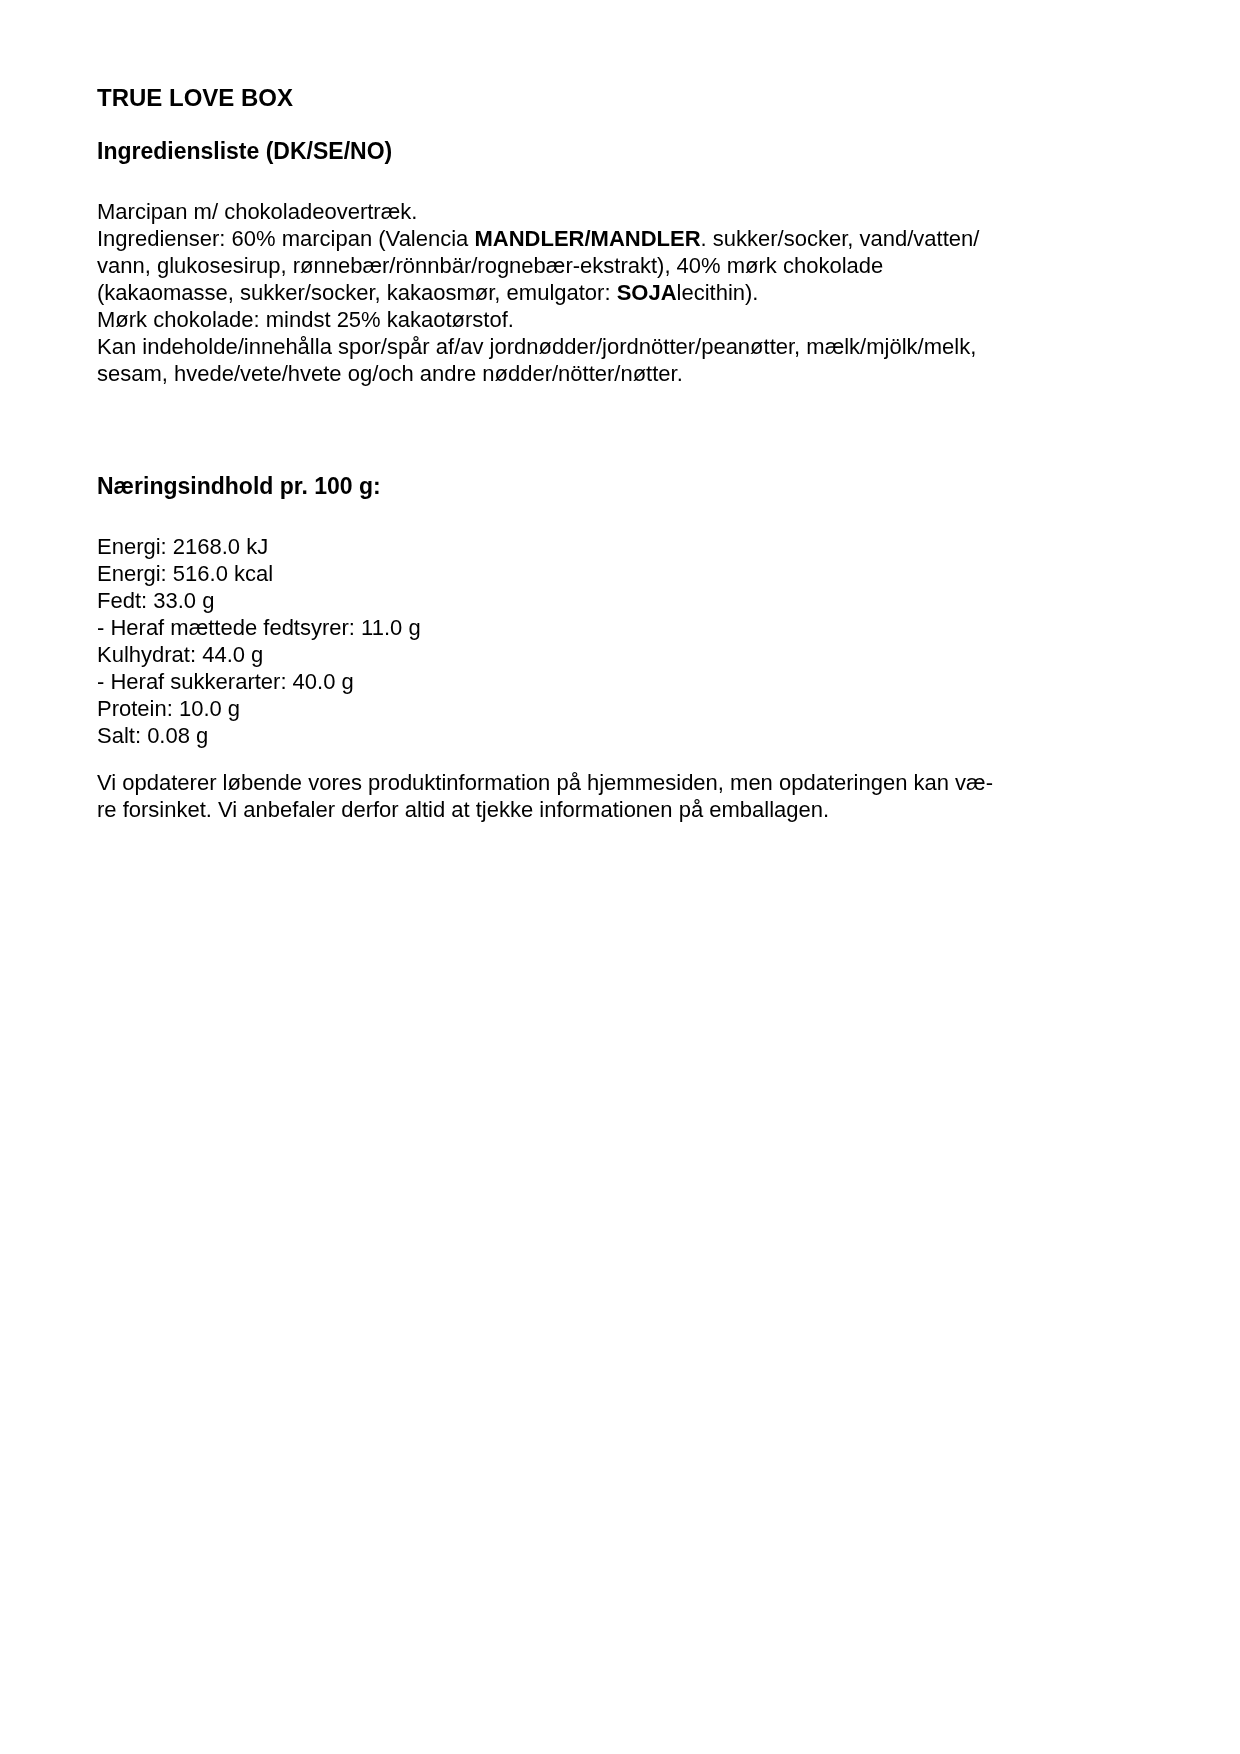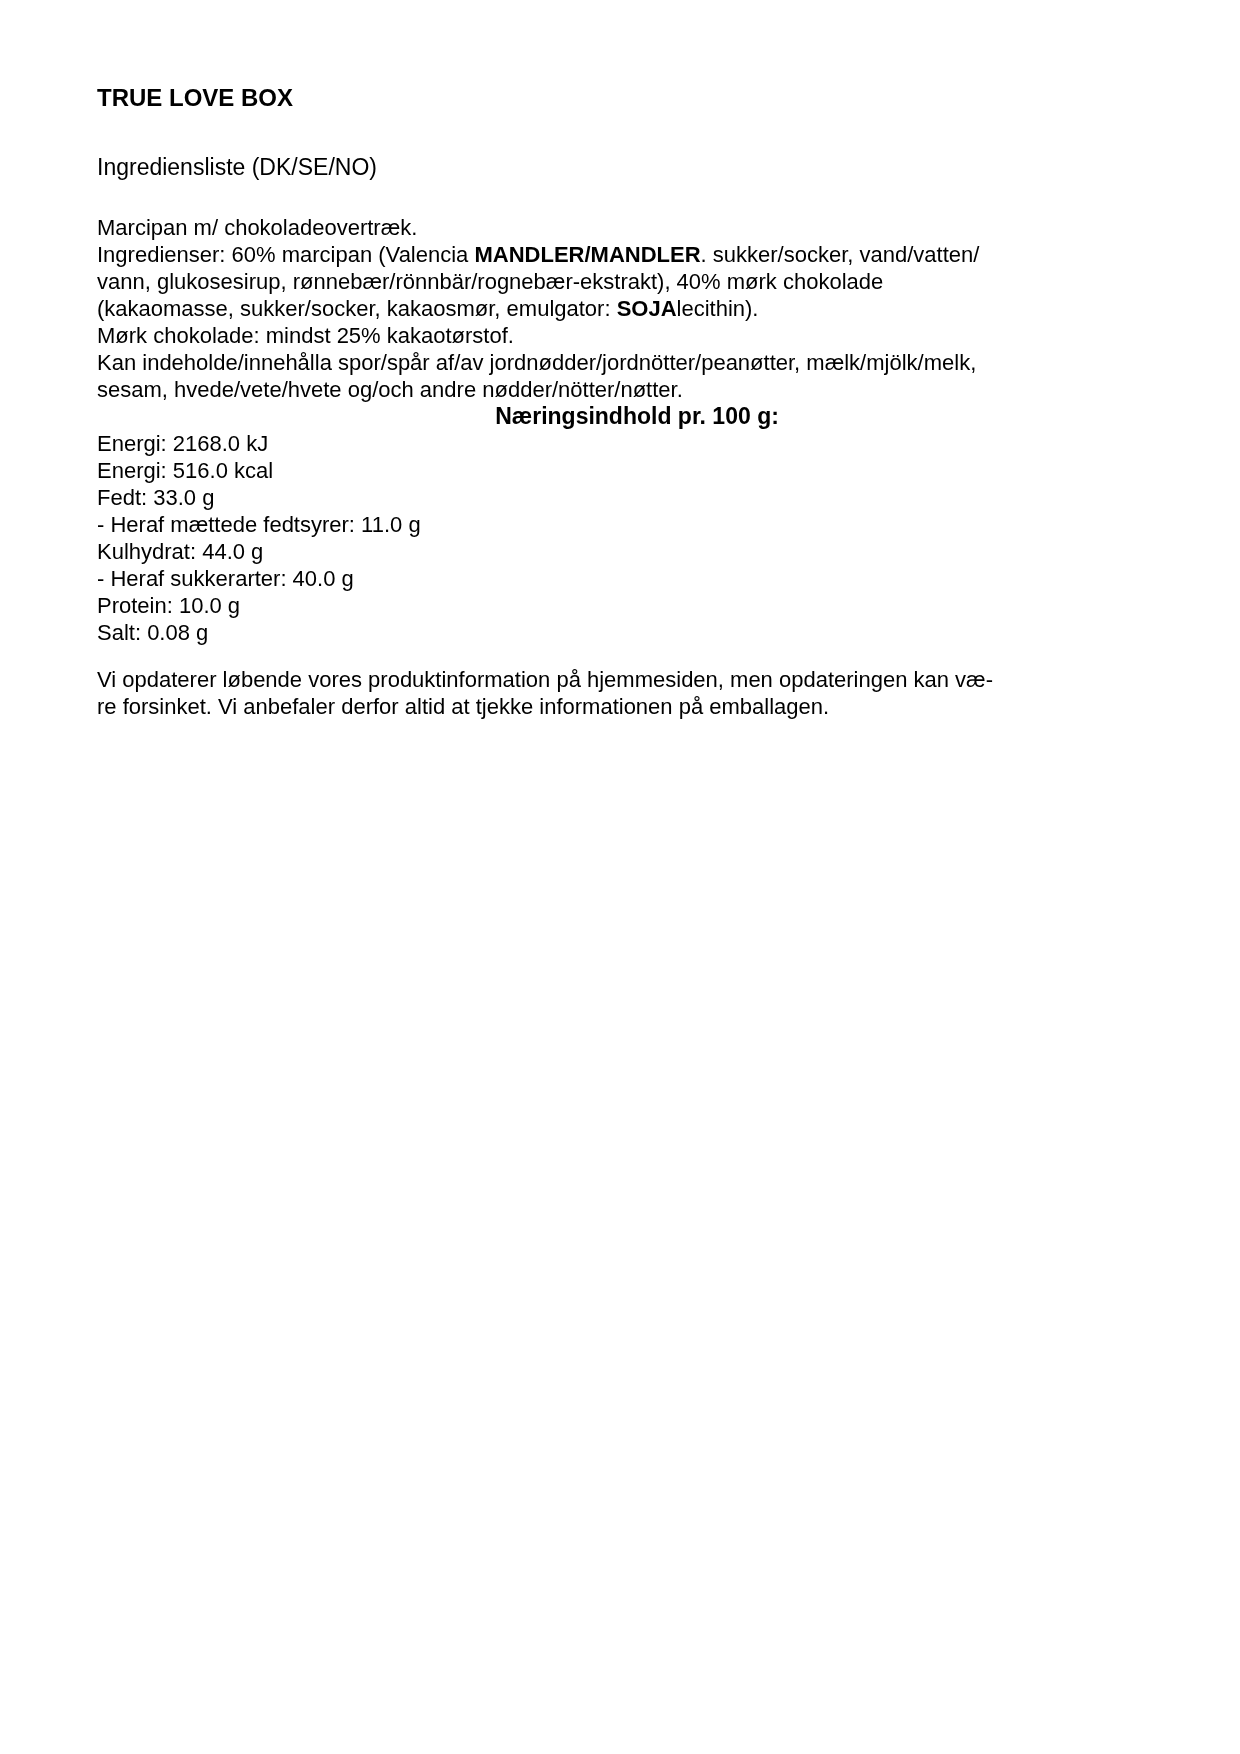--- a/index.html
+++ b/index.html
@@ -28,39 +28,40 @@
   }
   .doc-title {
     font-size: 24px;
     line-height: 27px;
     font-weight: bold;
     white-space: nowrap;
   }
   .doc-subtitle {
     font-size: 23px;
     line-height: 27px;
-    font-weight: normal;
-    margin-top: 43px;
+    font-weight: bold;
+    margin-top: 27px;
     white-space: nowrap;
   }
   .para {
     margin-top: 33px;
     font-size: 22px;
     line-height: 27px;
   }
   .line { white-space: nowrap; }
   .b { font-weight: bold; }
   .section-heading {
     font-size: 23px;
     line-height: 27px;
     font-weight: bold;
+    margin-top: 86px;
     white-space: nowrap;
-    text-align: center;
   }
   .nutrition {
+    margin-top: 33px;
     font-size: 22px;
     line-height: 27px;
   }
   .footer-para {
     margin-top: 20px;
     font-size: 22px;
     line-height: 27px;
   }
 </style>
 </head>

